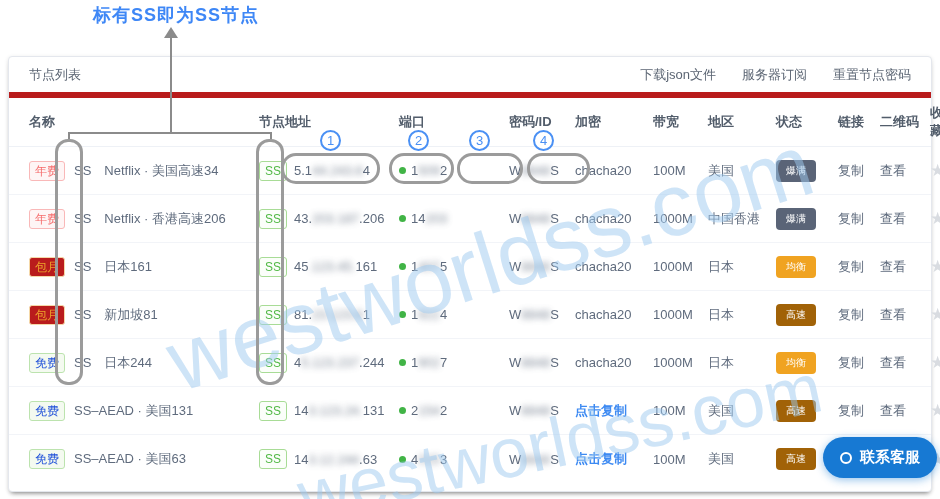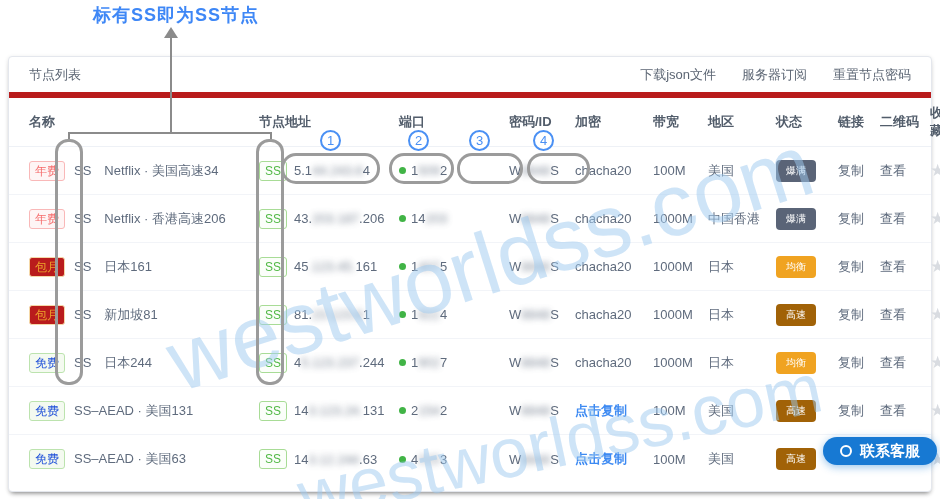--- a/index.html
+++ b/index.html
@@ -97,21 +97,21 @@
   
   .wm {
     position: absolute; z-index: 6; pointer-events: none; white-space: nowrap;
     color: rgba(158, 201, 240, .5); font-weight: 400; text-align: center;
   }
   .wm1 { left: -40px; top: 212px; width: 1060px; font-size: 88px; transform: rotate(-17.5deg); }
   .wm2 { left: 240px; top: 402px; width: 640px; font-size: 70px; transform: rotate(-12deg); }
 
   
   .contact-btn {
-    position: absolute; z-index: 20; right: 3px; top: 437px; height: 28px;
+    position: absolute; z-index: 20; right: 3px; top: 437px; height: 41px;
     display: flex; align-items: center; gap: 8px; padding: 0 17px;
     background: #1779d3; color: #fff; font-size: 15px; font-weight: bold;
     border: none; border-radius: 21px; cursor: pointer;
     box-shadow: 0 2px 8px rgba(23,121,211,.45);
   }
   .contact-ring { width: 12px; height: 12px; border: 2px solid #fff; border-radius: 50%; display: inline-block; }
 </style>
 </head>
 <body>
 

